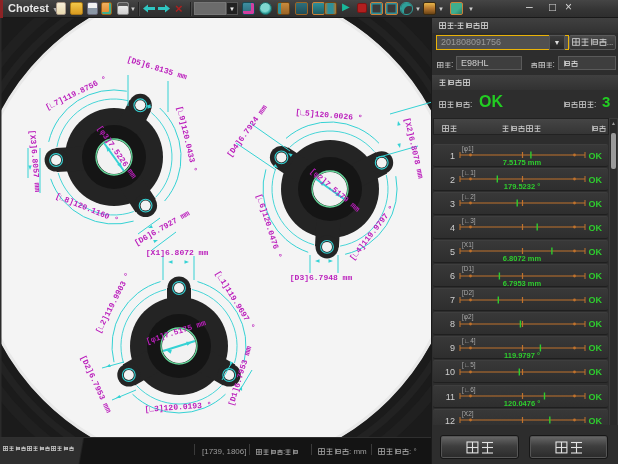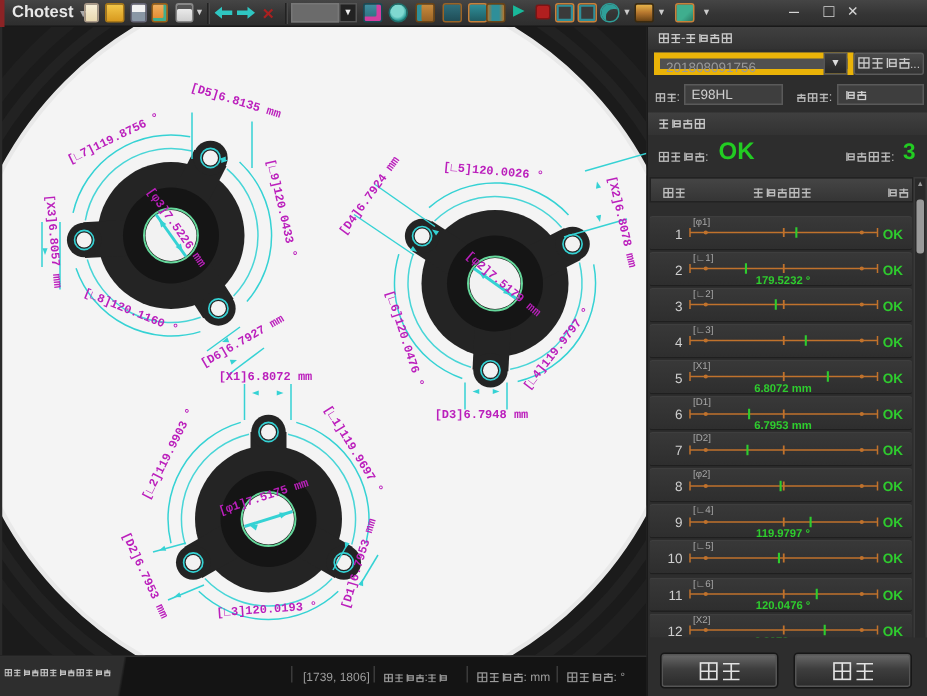--- a/index.html
+++ b/index.html
@@ -9,21 +9,21 @@
 .redstrip { position:absolute; left:0; top:0; width:3px; height:18px; background:#8c2325; }
 .logo { position:absolute; left:8px; top:2px; color:#e8e8e8; font-size:11px; font-weight:bold; }
 .winbtn { position:absolute; top:0px; color:#d5d5d5; font-size:12px; }
 .sep { position:absolute; top:2px; width:1px; height:14px; background:#222; box-shadow:1px 0 0 #4a4a4a; }
 .ico { position:absolute; top:2px; width:13px; height:13px; border-radius:2px; }
 .viewport { position:absolute; left:0; top:18px; width:431px; height:419px; background:#1b1b1b; }
 .panel { position:absolute; left:431px; top:18px; width:187px; height:446px; background:#2d2d2d; border-left:1px solid #1a1a1a; }
 .ptitle { position:absolute; left:0; top:0; width:187px; height:15px;
   background:linear-gradient(#404040,#323232); color:#c9c9c9; font-size:9px; padding:2px 0 0 7px; }
 .combo { position:absolute; left:4px; top:17px; width:133px; height:15px; background:#505050;
-  border:4px solid #eab308; color:#9a9a9a; font-size:9px; padding:1px 0 0 4px; }
+  border:1px solid #eab308; color:#9a9a9a; font-size:9px; padding:1px 0 0 4px; }
 .comboarr { position:absolute; left:117px; top:17px; width:16px; height:15px; background:linear-gradient(#3c3c3c,#262626);
   border:1px solid #555; color:#ddd; font-size:7px; text-align:center; padding-top:3px; }
 .btn-auto { position:absolute; left:137px; top:17px; width:47px; height:15px; background:linear-gradient(#4a4a4a,#333);
   border:1px solid #5c5c5c; border-radius:2px; color:#c9c9c9; font-size:8px; text-align:center; padding-top:2px; }
 .flabel { position:absolute; color:#b9b9b9; font-size:8.5px; }
 .finput { position:absolute; height:14px; background:#3e3e3e; border:1px solid #5a5a5a; color:#cfcfcf;
   font-size:9px; padding:1px 0 0 4px; }
 .sechead { position:absolute; left:0; top:57px; width:187px; height:15px;
   background:linear-gradient(#404040,#323232); color:#c9c9c9; font-size:9px; padding:2px 0 0 7px; }
 .resrow { position:absolute; left:0; top:72px; width:187px; height:27px; background:#2d2d2d; }
@@ -476,20 +476,21 @@
 <div class="rlab">[φ1]</div>
 <svg class="rbar" width="160" height="10" style="left:22.5px">
 <line x1="4" y1="5" x2="129.0" y2="5" stroke="#c0722c" stroke-width="1.1"></line>
 <line x1="4" y1="2" x2="4" y2="8" stroke="#c0722c" stroke-width="1"></line>
 <line x1="129.0" y1="2" x2="129.0" y2="8" stroke="#c0722c" stroke-width="1"></line>
 <circle cx="14.5" cy="5" r="1.4" fill="#c0722c"></circle>
 <circle cx="118.5" cy="5" r="1.4" fill="#c0722c"></circle>
 <line x1="66.5" y1="2" x2="66.5" y2="8" stroke="#c0722c" stroke-width="1.2"></line>
 <line x1="74.9" y1="1.5" x2="74.9" y2="8.5" stroke="#2ecc2e" stroke-width="1.4"></line>
 </svg>
+<div class="rval">7.5175 mm</div>
 <div class="rok">OK</div>
 </div>
 <div class="row" style="top:149.6px">
 <div class="rnum">2</div>
 <div class="rlab">[∟1]</div>
 <svg class="rbar" width="160" height="10" style="left:22.5px">
 <line x1="4" y1="5" x2="129.0" y2="5" stroke="#c0722c" stroke-width="1.1"></line>
 <line x1="4" y1="2" x2="4" y2="8" stroke="#c0722c" stroke-width="1"></line>
 <line x1="129.0" y1="2" x2="129.0" y2="8" stroke="#c0722c" stroke-width="1"></line>
 <circle cx="14.5" cy="5" r="1.4" fill="#c0722c"></circle>

